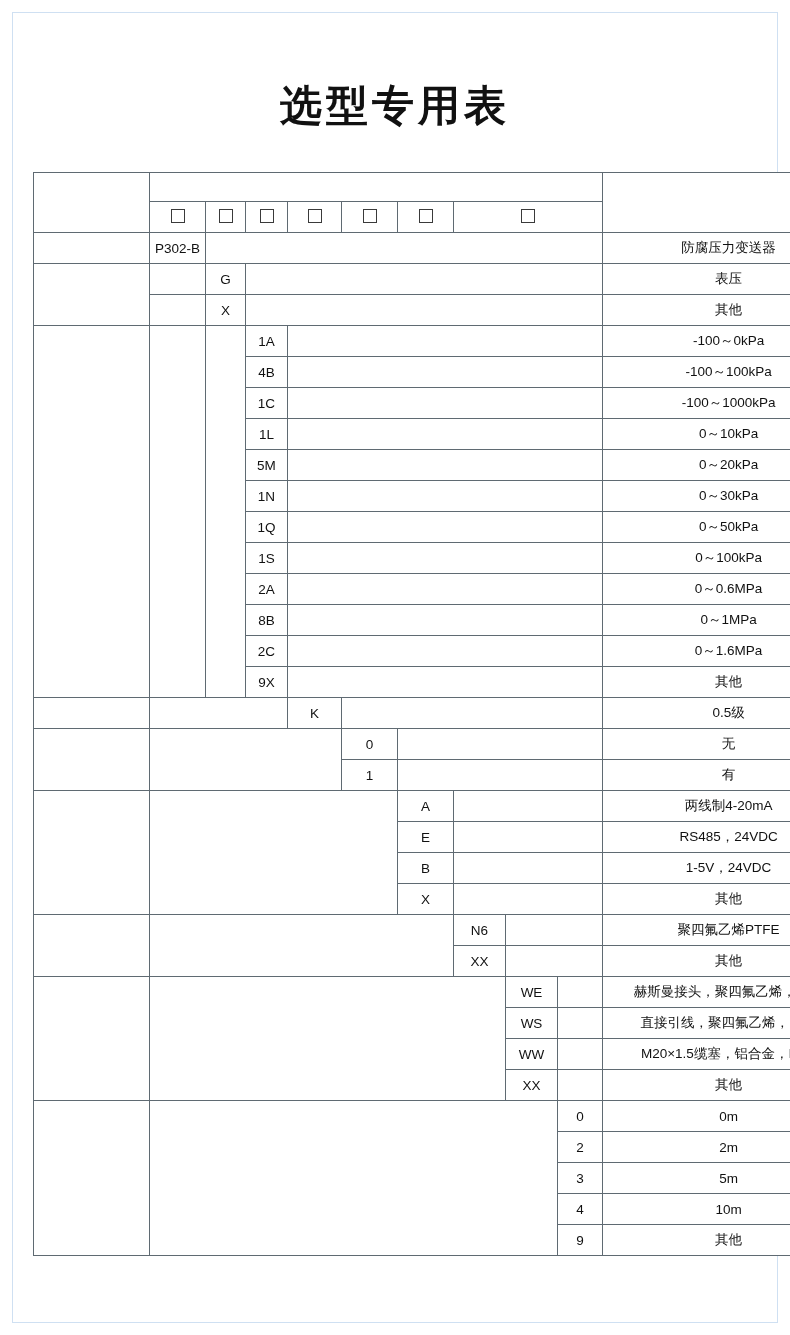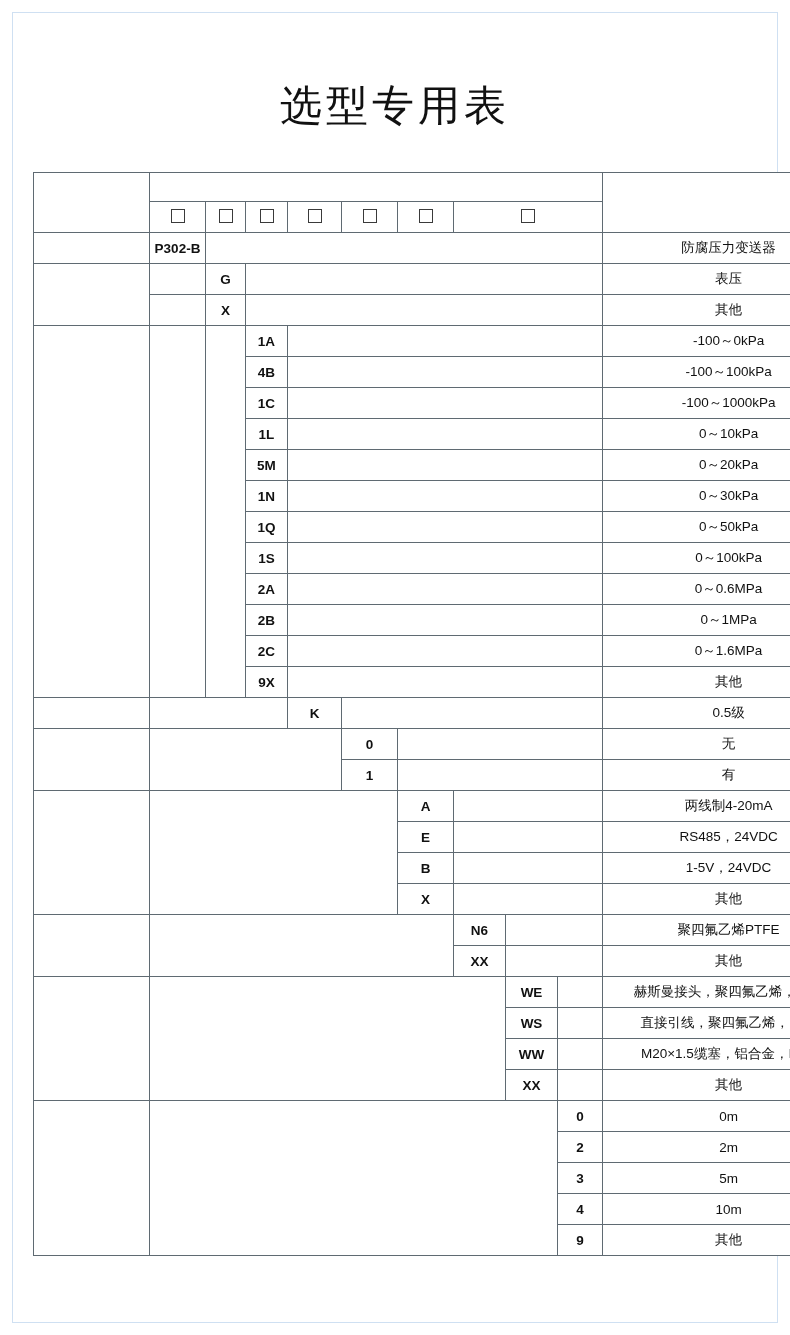--- a/index.html
+++ b/index.html
@@ -25,21 +25,21 @@
     box-sizing: border-box;
     background: #ffffff;
   }
   .title {
     position: absolute;
     top: 78px;
     left: 0;
     width: 790px;
     text-align: center;
     font-size: 42px;
-    font-weight: normal;
+    font-weight: bold;
     letter-spacing: 4px;
     color: #111111;
     font-family: "DejaVu Sans", "Liberation Sans", sans-serif;
   }
   .table-wrap {
     position: absolute;
     left: 33px;
     top: 172px;
     width: 725px;
   }
@@ -68,21 +68,20 @@
   }
   td.hdr {
     background: #7ea7d3;
     color: #ffffff;
     font-weight: bold;
     letter-spacing: 2px;
   }
   td.code {
     font-size: 13px;
     color: #111;
-    font-weight: bold;
   }
   td.desc {
     font-size: 14px;
     color: #111;
   }
   td.empty {
     background: #ffffff;
   }
   .boxrow td {
     height: 26px;
@@ -200,21 +199,21 @@
     <td class="code">1S</td>
     <td class="empty" colspan="6"></td>
     <td class="desc">0～100kPa</td>
   </tr>
   <tr>
     <td class="code">2A</td>
     <td class="empty" colspan="6"></td>
     <td class="desc">0～0.6MPa</td>
   </tr>
   <tr>
-    <td class="code">2B</td>
+    <td class="code">8B</td>
     <td class="empty" colspan="6"></td>
     <td class="desc">0～1MPa</td>
   </tr>
   <tr>
     <td class="code">2C</td>
     <td class="empty" colspan="6"></td>
     <td class="desc">0～1.6MPa</td>
   </tr>
   <tr>
     <td class="code">9X</td>

